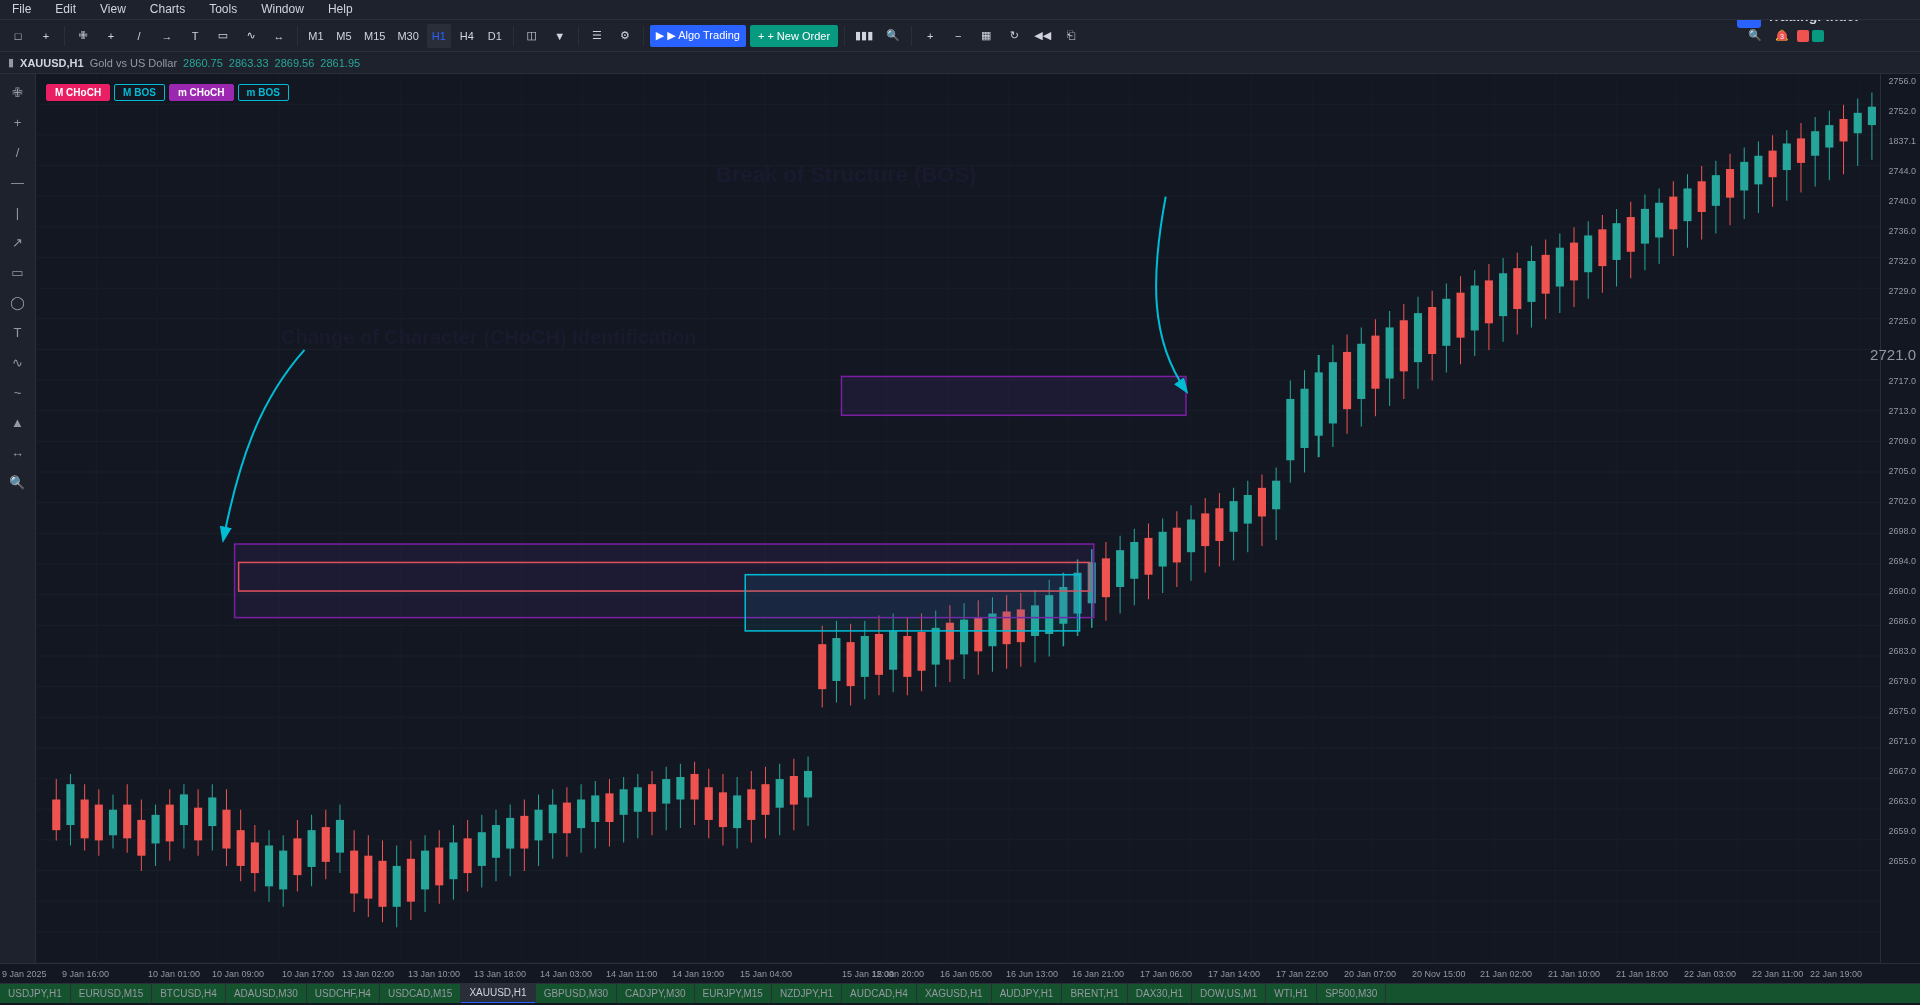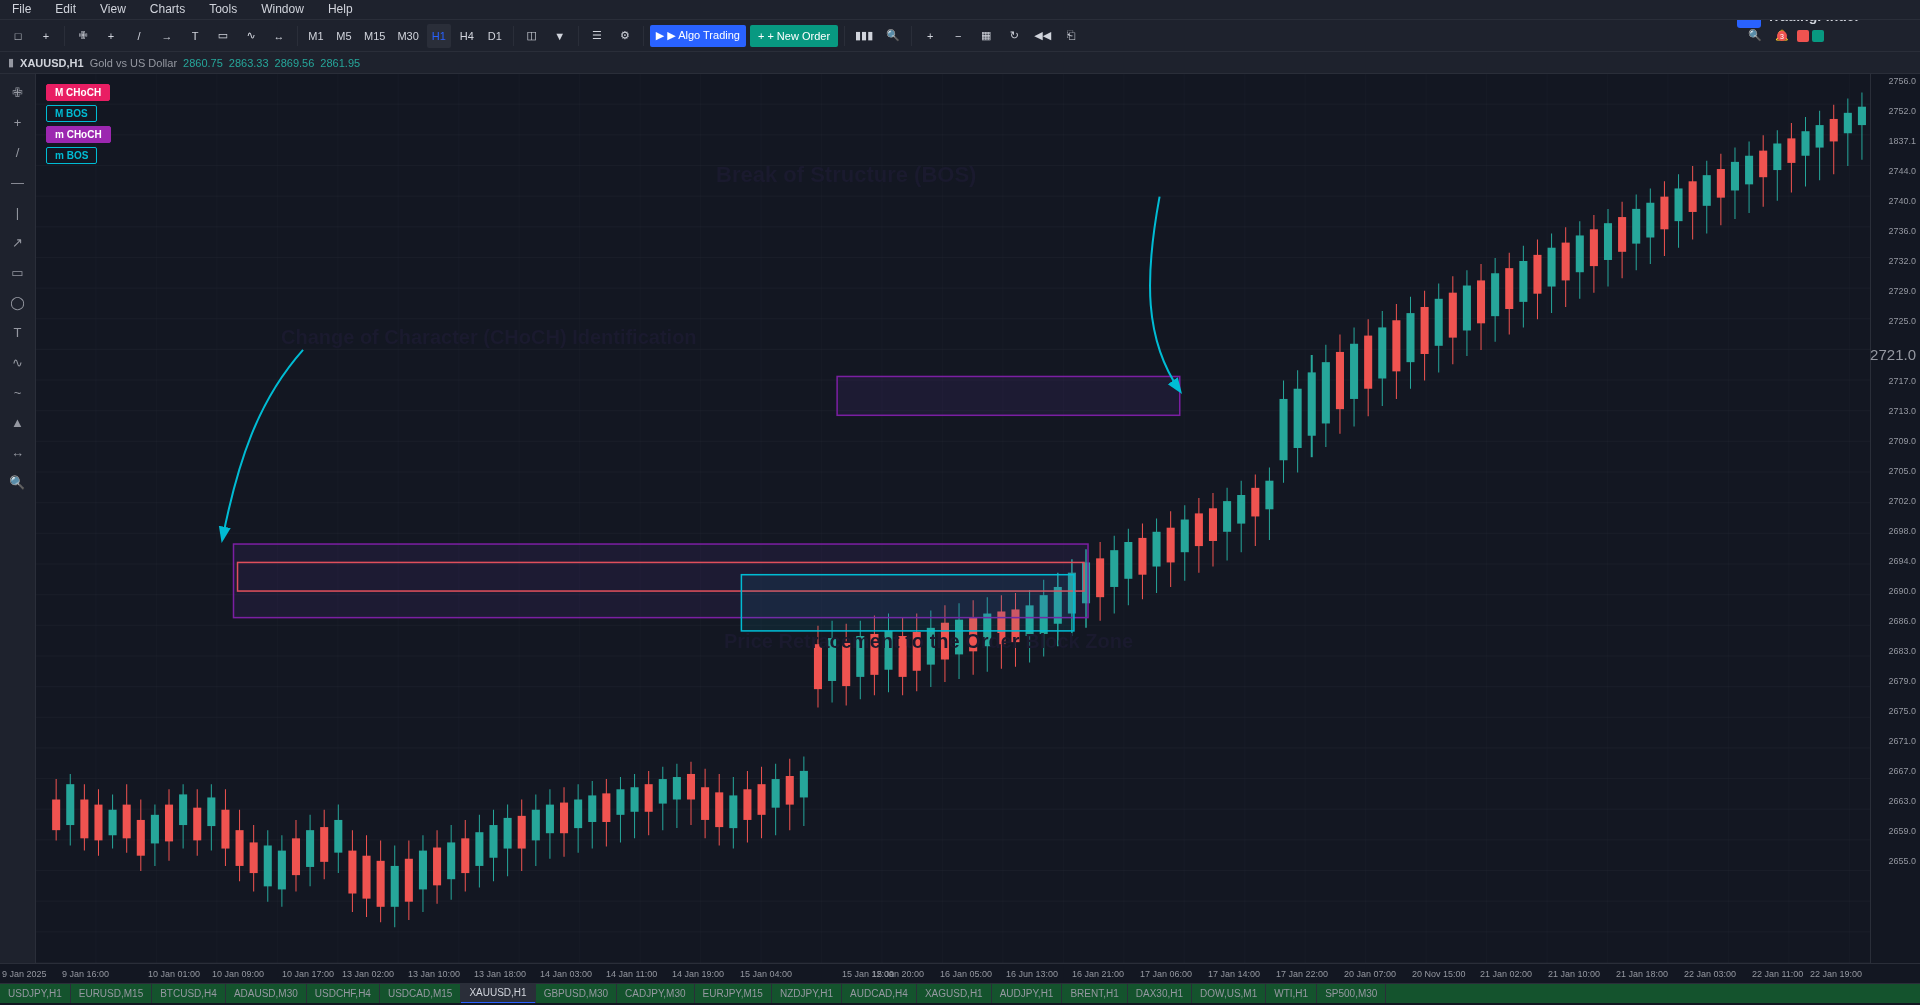--- a/index.html
+++ b/index.html
@@ -147,38 +147,38 @@
     
     #chart-area {
       flex: 1;
       position: relative;
       background: #131722;
       overflow: hidden;
     }
 
     
     #price-scale {
-      width: 50px;
+      width: 40px;
       background: #131722;
       border-left: 1px solid #2a2e39;
       display: flex;
       flex-direction: column;
       font-size: 10px;
       color: #9598a1;
       padding: 0;
       position: relative;
     }
 
     
     .legend-box {
       position: absolute;
       top: 10px;
       left: 10px;
       display: flex;
-      flex-direction: column;
+      flex-direction: row;
       gap: 4px;
       z-index: 10;
     }
     .legend-item {
       display: flex;
       align-items: center;
       gap: 4px;
     }
     .legend-pill {
       padding: 2px 8px;
@@ -704,21 +704,20 @@
       </div>
       <div class="legend-item">
         <div class="legend-pill" style="background:transparent;border:1px solid #00bcd4;color:#00bcd4;">m BOS</div>
       </div>
     </div>
 
     <div class="annotation" style="top:88px;left:680px;font-size:22px;font-weight:bold;color:#1a1a2e;">Break of Structure (BOS)</div>
 
     <div class="annotation" style="top:252px;left:245px;font-size:20px;font-weight:bold;color:#1a1a2e;">Change of Character (CHoCH) Identification</div>
 
-    <div class="annotation" style="top:556px;left:688px;font-size:20px;font-weight:bold;color:#1a1a2e;">Price Retracement to the Order Block Zone</div>
 
   </div>
 
   <div id="price-scale">
     <div style="position:relative;height:100%;width:100%;">
       <span style="position:absolute;top:2px;right:4px;font-size:9px;">2756.0</span>
       <span style="position:absolute;top:32px;right:4px;font-size:9px;">2752.0</span>
       <span style="position:absolute;top:62px;right:4px;font-size:9px;">1837.1</span>
       <span style="position:absolute;top:92px;right:4px;font-size:9px;">2744.0</span>
       <span style="position:absolute;top:122px;right:4px;font-size:9px;">2740.0</span>

